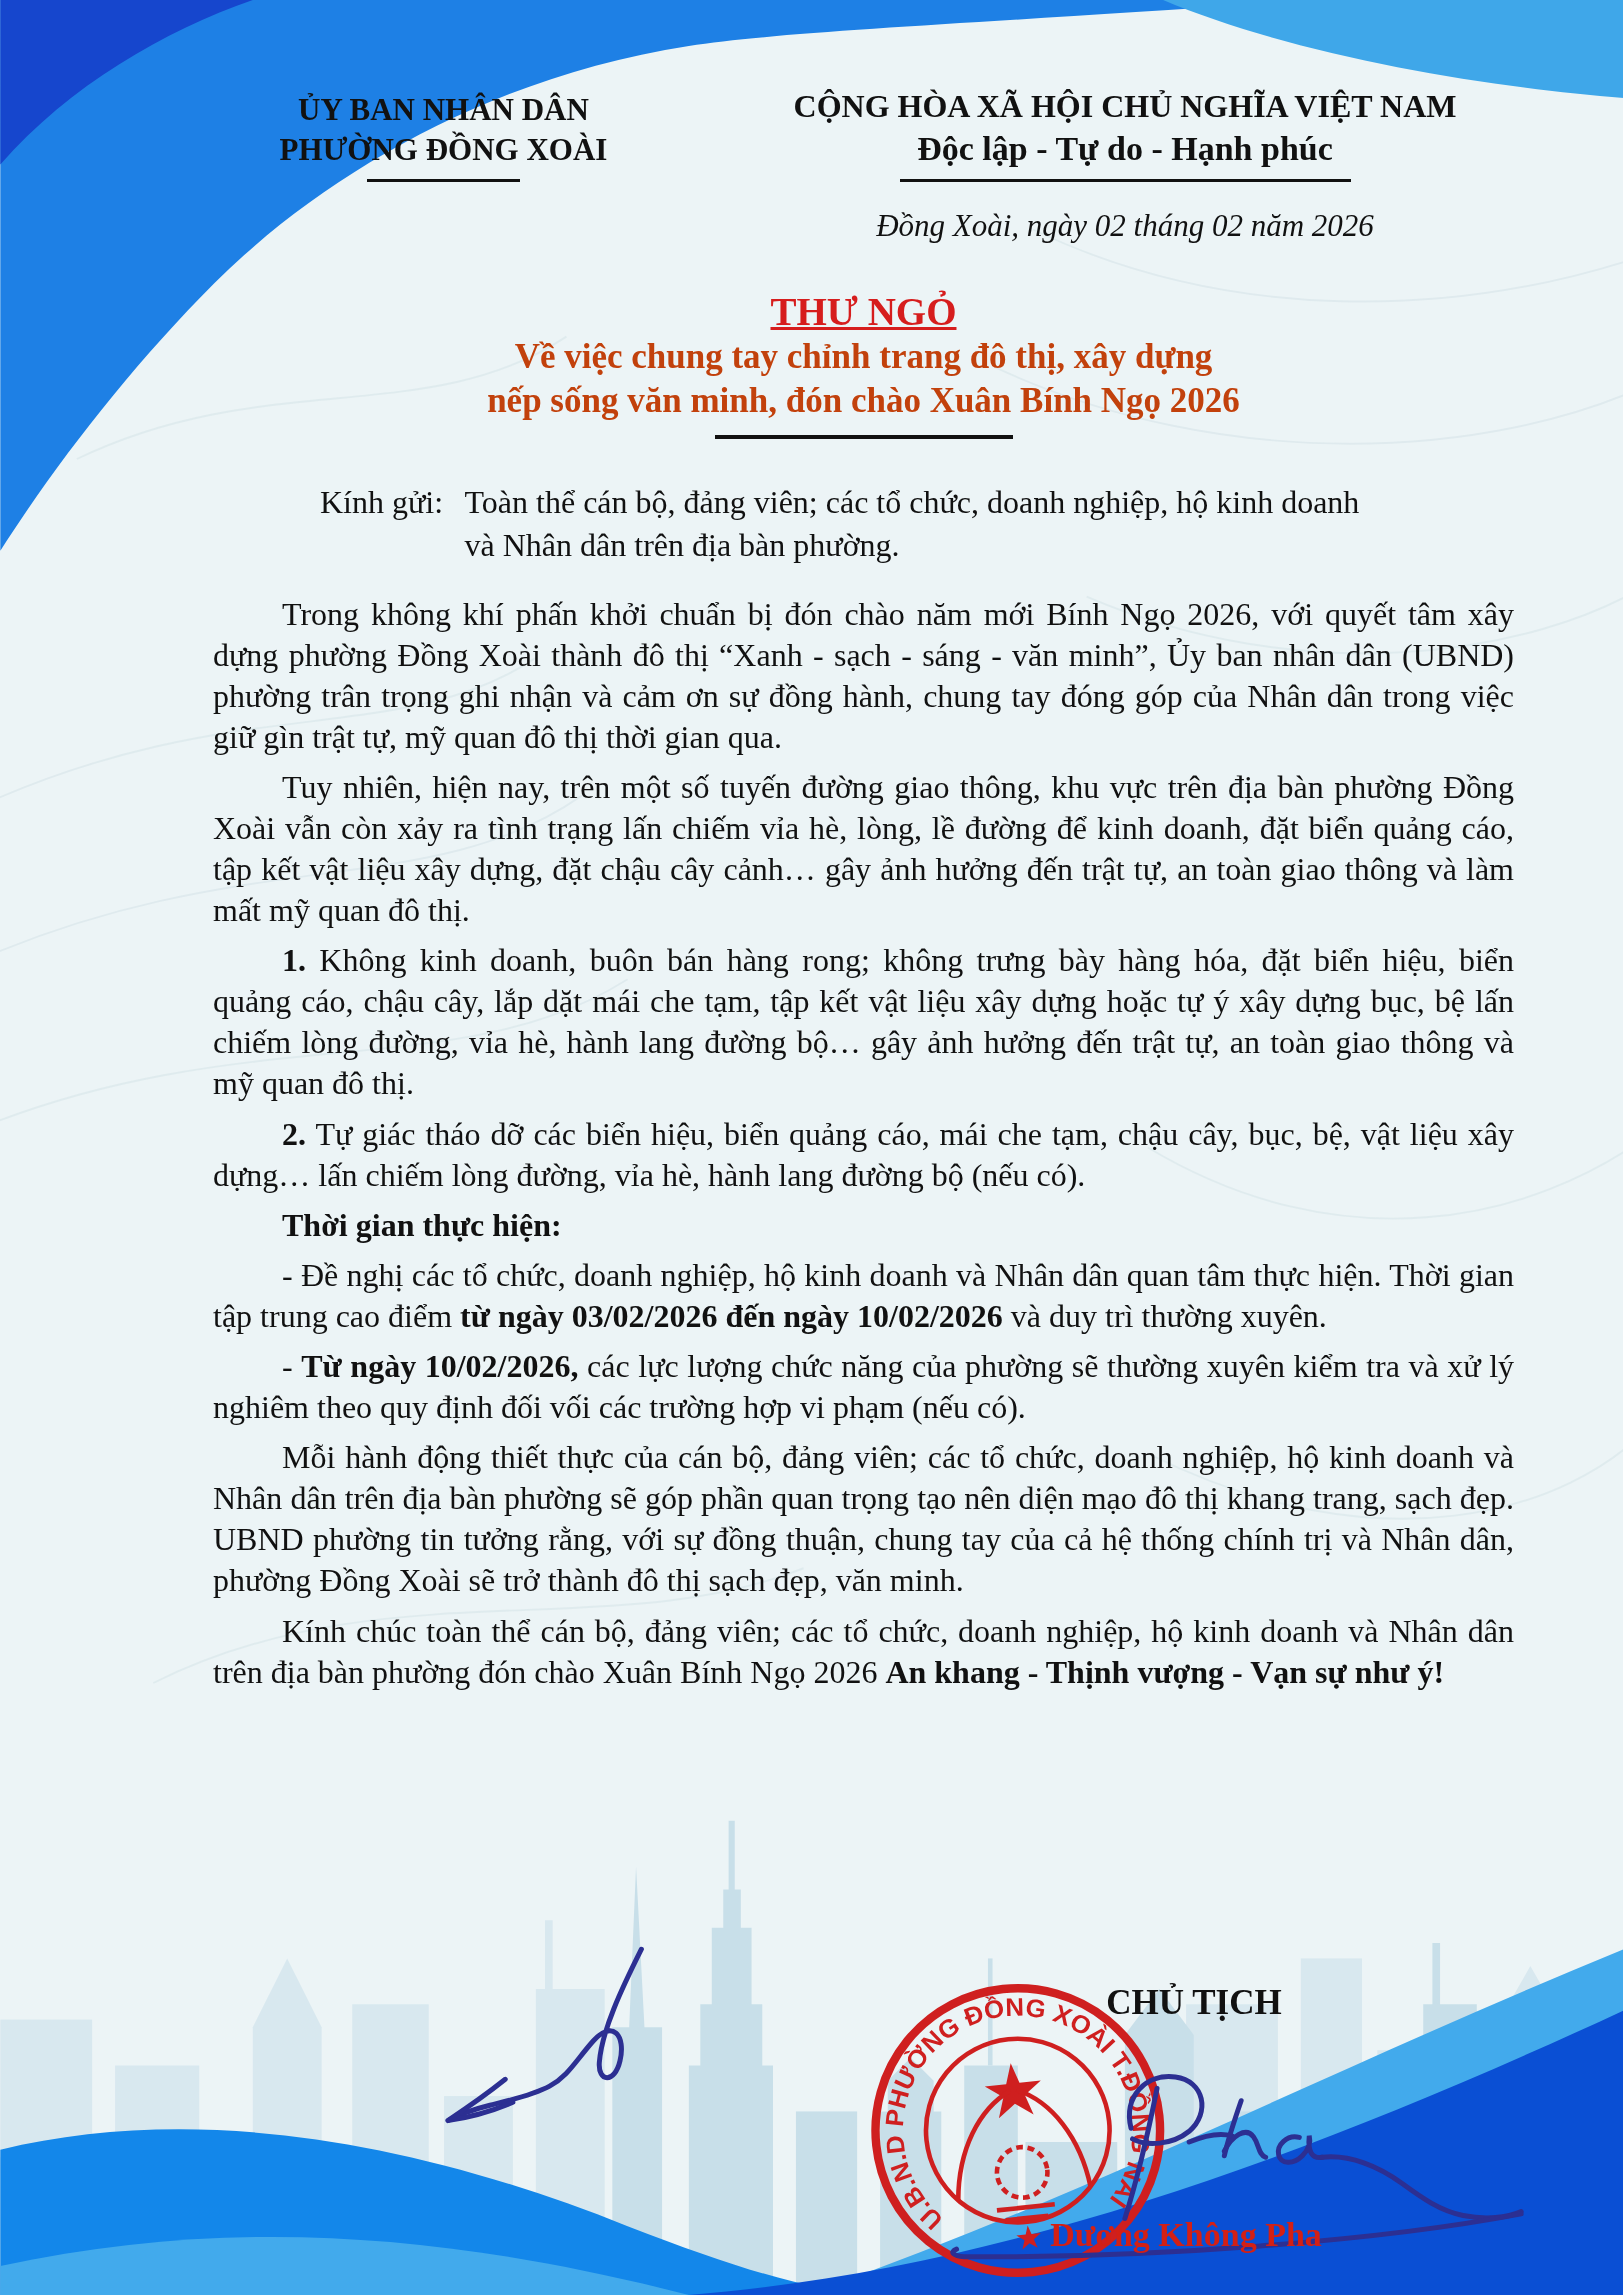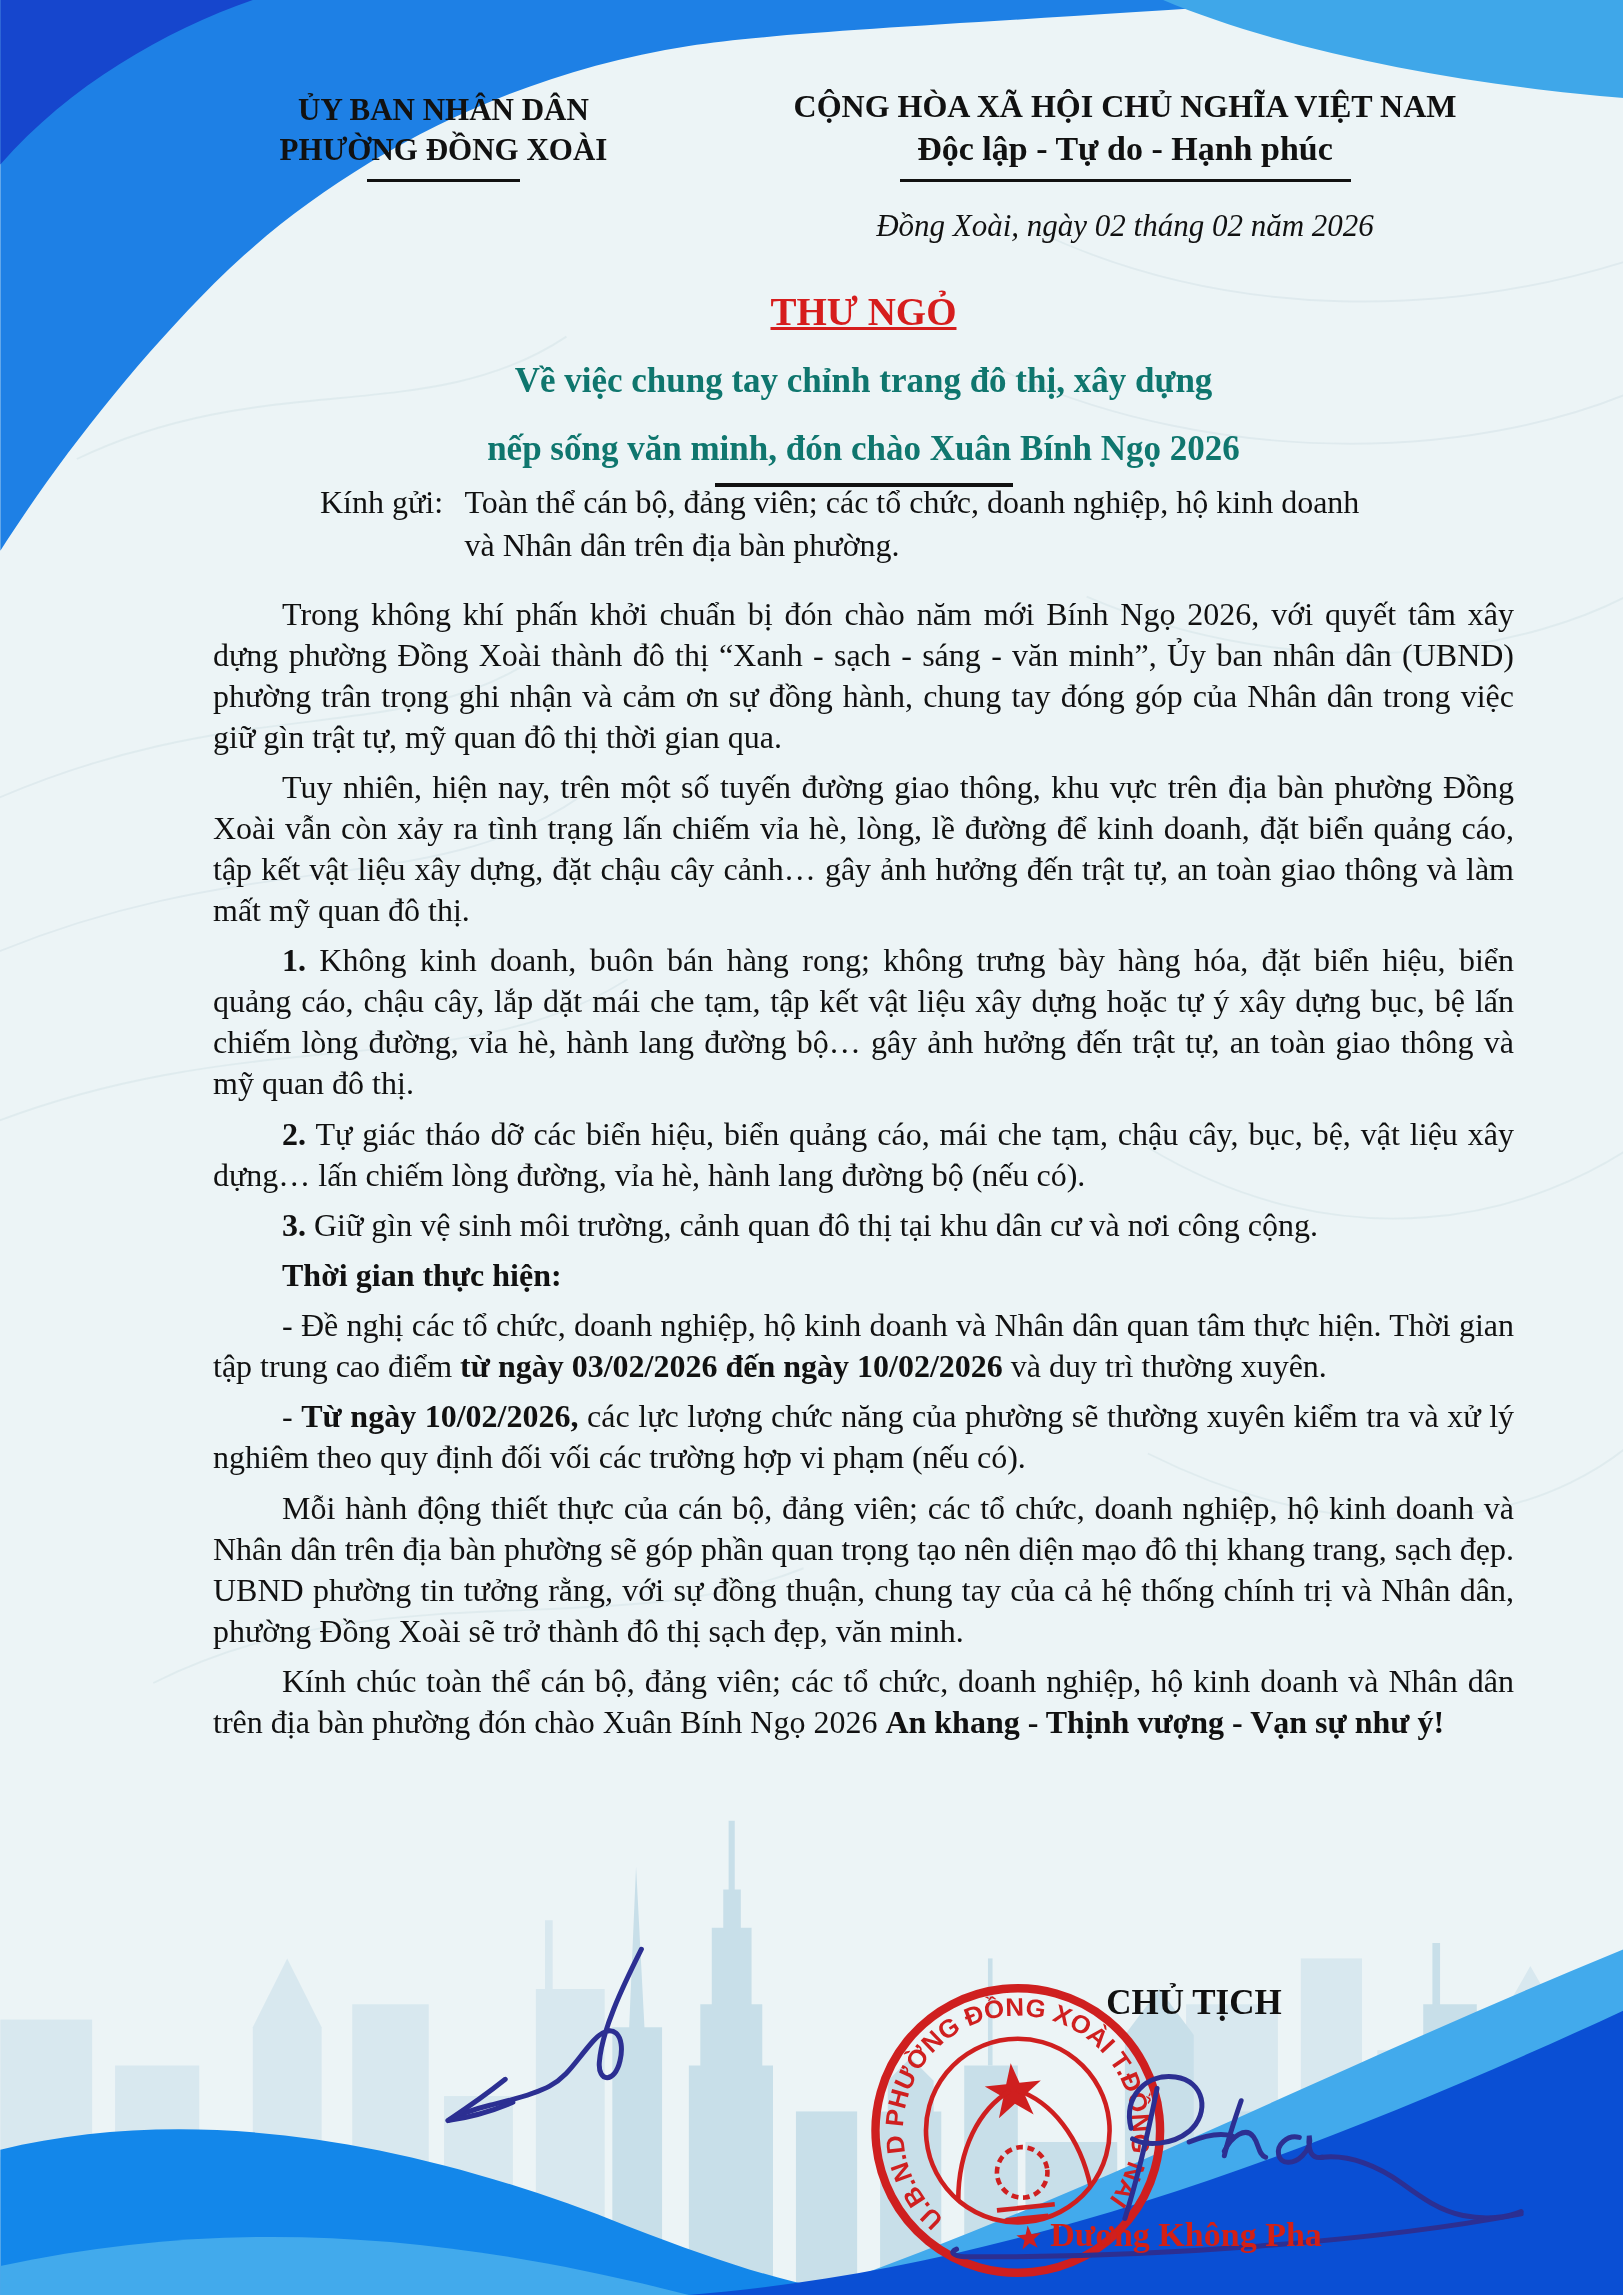--- a/index.html
+++ b/index.html
@@ -18,21 +18,21 @@
   .hdr-left{left:191px;top:90px;width:505px;}
   .hdr-left .l1{font-size:31px;font-weight:bold;line-height:40px;}
   .hdr-rule{height:3.1px;background:#111;margin:9.2px auto 0 auto;}
   .hdr-right{left:727px;top:86px;width:796px;}
   .hdr-right .l1{font-size:32px;font-weight:bold;line-height:41px;}
   .hdr-right .l2{font-size:34px;font-weight:bold;line-height:43px;}
   .dateline{font-size:31px;font-style:italic;margin-top:26px;}
   
   .title-block{left:213px;top:289px;width:1301px;}
   .doc-title{color:#d61d1d;font-weight:bold;font-size:39px;line-height:46px;text-decoration:underline;}
-  .doc-sub{color:#0f766e;font-weight:bold;font-size:35px;line-height:44px;margin-top:24px;}
+  .doc-sub{color:#c2410c;font-weight:bold;font-size:35px;line-height:44px;}
   .title-rule{width:298px;height:3.8px;background:#111;margin:12.2px auto 0 auto;}
   
   .salutation{left:320px;top:461px;width:1194px;display:flex;font-size:32px;line-height:43px;margin-top:20px;}
   .salutation .lbl{margin-right:21.4px;}
   
   .bodytext{left:213px;top:578px;width:1301px;font-size:32px;line-height:41px;text-align:justify;}
   .para{margin:9.2px 0 0 0;text-indent:69px;}
   .para:first-child{margin-top:16px;}
   
   .chutich{left:1064px;top:1983px;width:260px;font-size:35px;font-weight:bold;}
@@ -150,21 +150,20 @@
     <div class="nowrap">Toàn thể cán bộ, đảng viên; các tổ chức, doanh nghiệp, hộ kinh doanh</div>
     <div class="nowrap">và Nhân dân trên địa bàn phường.</div>
   </div>
 </div>
 
 <div class="layer bodytext">
     <p class="para"><span>Trong không khí phấn khởi chuẩn bị đón chào năm mới Bính Ngọ 2026, với quyết tâm xây dựng phường Đồng Xoài thành đô thị “Xanh - sạch - sáng - văn minh”, Ủy ban nhân dân (UBND) phường trân trọng ghi nhận và cảm ơn sự đồng hành, chung tay đóng góp của Nhân dân trong việc giữ gìn trật tự, mỹ quan đô thị thời gian qua.</span></p>
     <p class="para"><span>Tuy nhiên, hiện nay, trên một số tuyến đường giao thông, khu vực trên địa bàn phường Đồng Xoài vẫn còn xảy ra tình trạng lấn chiếm vỉa hè, lòng, lề đường để kinh doanh, đặt biển quảng cáo, tập kết vật liệu xây dựng, đặt chậu cây cảnh… gây ảnh hưởng đến trật tự, an toàn giao thông và làm mất mỹ quan đô thị.</span></p>
     <p class="para"><span class="b">1.</span><span> Không kinh doanh, buôn bán hàng rong; không trưng bày hàng hóa, đặt biển hiệu, biển quảng cáo, chậu cây, lắp dặt mái che tạm, tập kết vật liệu xây dựng hoặc tự ý xây dựng bục, bệ lấn chiếm lòng đường, vỉa hè, hành lang đường bộ… gây ảnh hưởng đến trật tự, an toàn giao thông và mỹ quan đô thị.</span></p>
     <p class="para"><span class="b">2.</span><span> Tự giác tháo dỡ các biển hiệu, biển quảng cáo, mái che tạm, chậu cây, bục, bệ, vật liệu xây dựng… lấn chiếm lòng đường, vỉa hè, hành lang đường bộ (nếu có).</span></p>
-    <p class="para"><span class="b">3.</span><span> Giữ gìn vệ sinh môi trường, cảnh quan đô thị tại khu dân cư và nơi công cộng.</span></p>
     <p class="para"><span class="b">Thời gian thực hiện:</span></p>
     <p class="para"><span>- Đề nghị các tổ chức, doanh nghiệp, hộ kinh doanh và Nhân dân quan tâm thực hiện. Thời gian tập trung cao điểm </span><span class="b">từ ngày 03/02/2026 đến ngày 10/02/2026</span><span> và duy trì thường xuyên.</span></p>
     <p class="para"><span>- </span><span class="b">Từ ngày 10/02/2026,</span><span> các lực lượng chức năng của phường sẽ thường xuyên kiểm tra và xử lý nghiêm theo quy định đối vối các trường hợp vi phạm (nếu có).</span></p>
     <p class="para"><span>Mỗi hành động thiết thực của cán bộ, đảng viên; các tổ chức, doanh nghiệp, hộ kinh doanh và Nhân dân trên địa bàn phường sẽ góp phần quan trọng tạo nên diện mạo đô thị khang trang, sạch đẹp. UBND phường tin tưởng rằng, với sự đồng thuận, chung tay của cả hệ thống chính trị và Nhân dân, phường Đồng Xoài sẽ trở thành đô thị sạch đẹp, văn minh.</span></p>
     <p class="para"><span>Kính chúc toàn thể cán bộ, đảng viên; các tổ chức, doanh nghiệp, hộ kinh doanh và Nhân dân trên địa bàn phường đón chào Xuân Bính Ngọ 2026 </span><span class="b">An khang - Thịnh vượng - Vạn sự như ý!</span></p>
   </div>
 
 <div class="layer chutich center nowrap">CHỦ TỊCH</div>
 <div class="layer signer center nowrap">Dương Không Pha</div>
 

